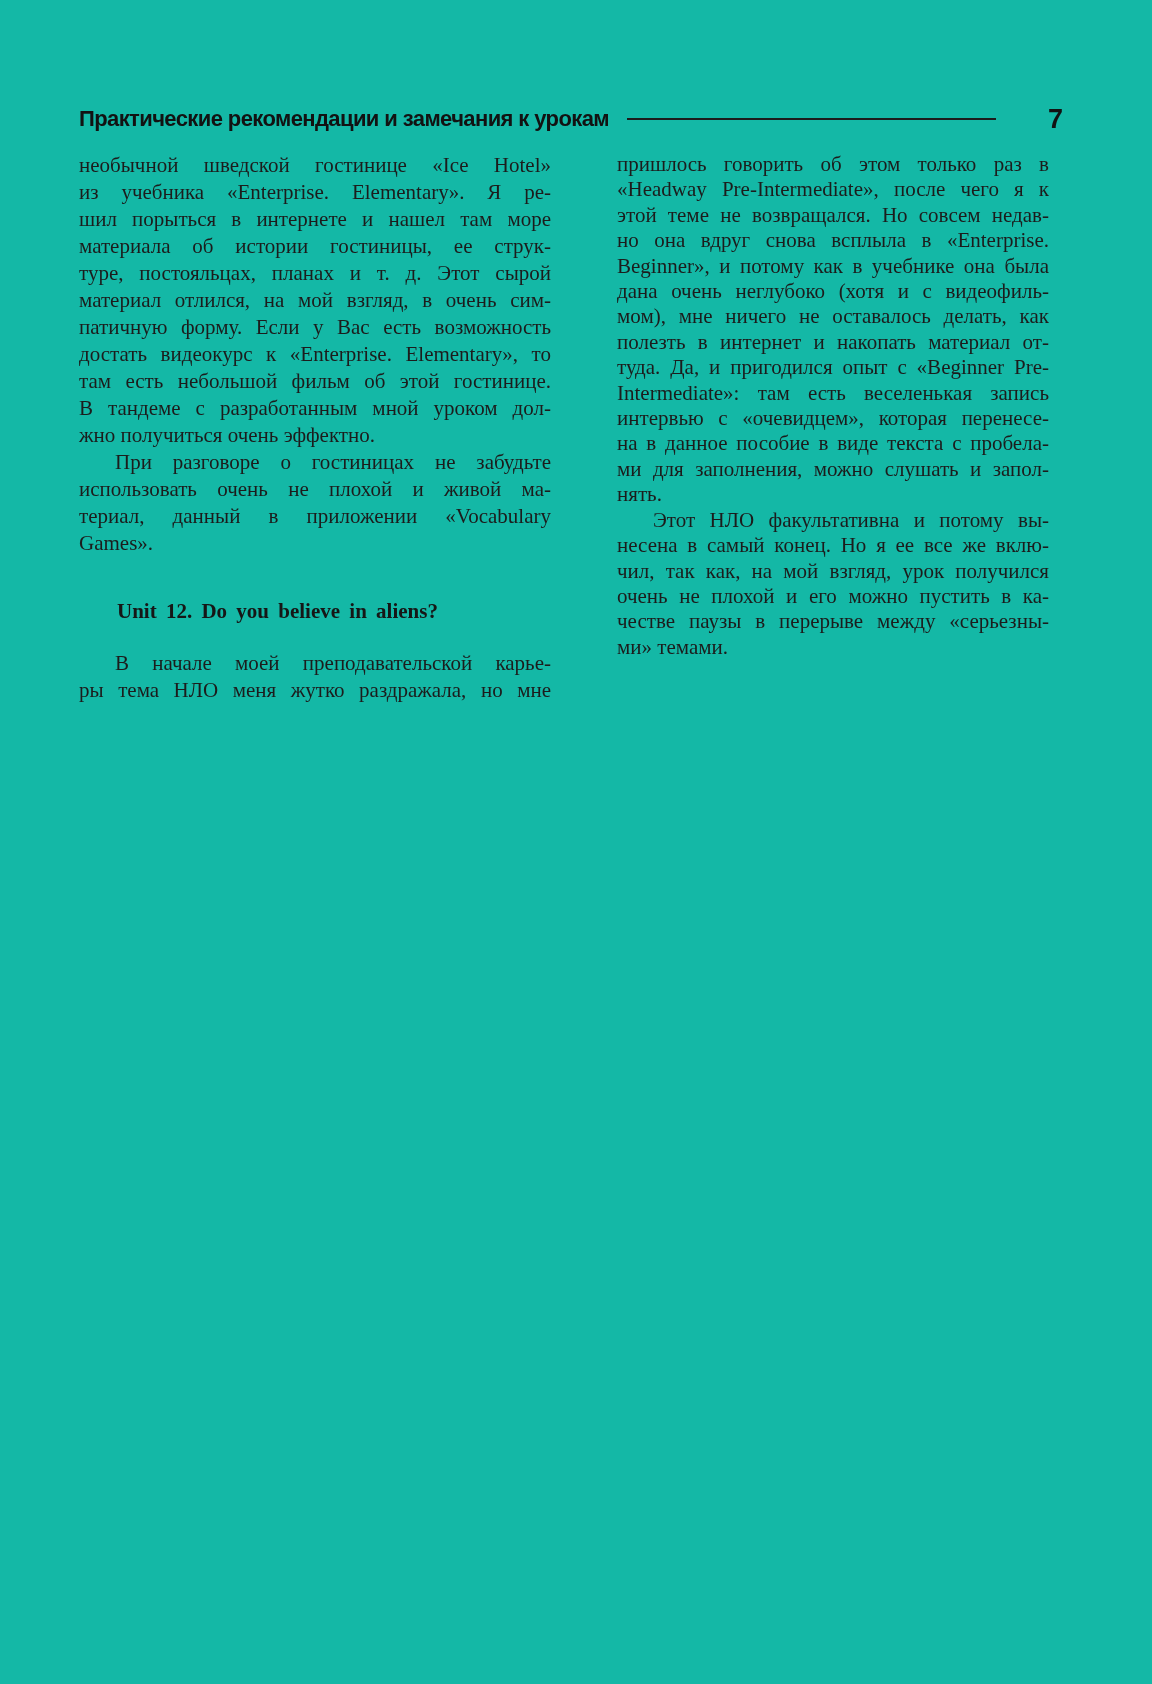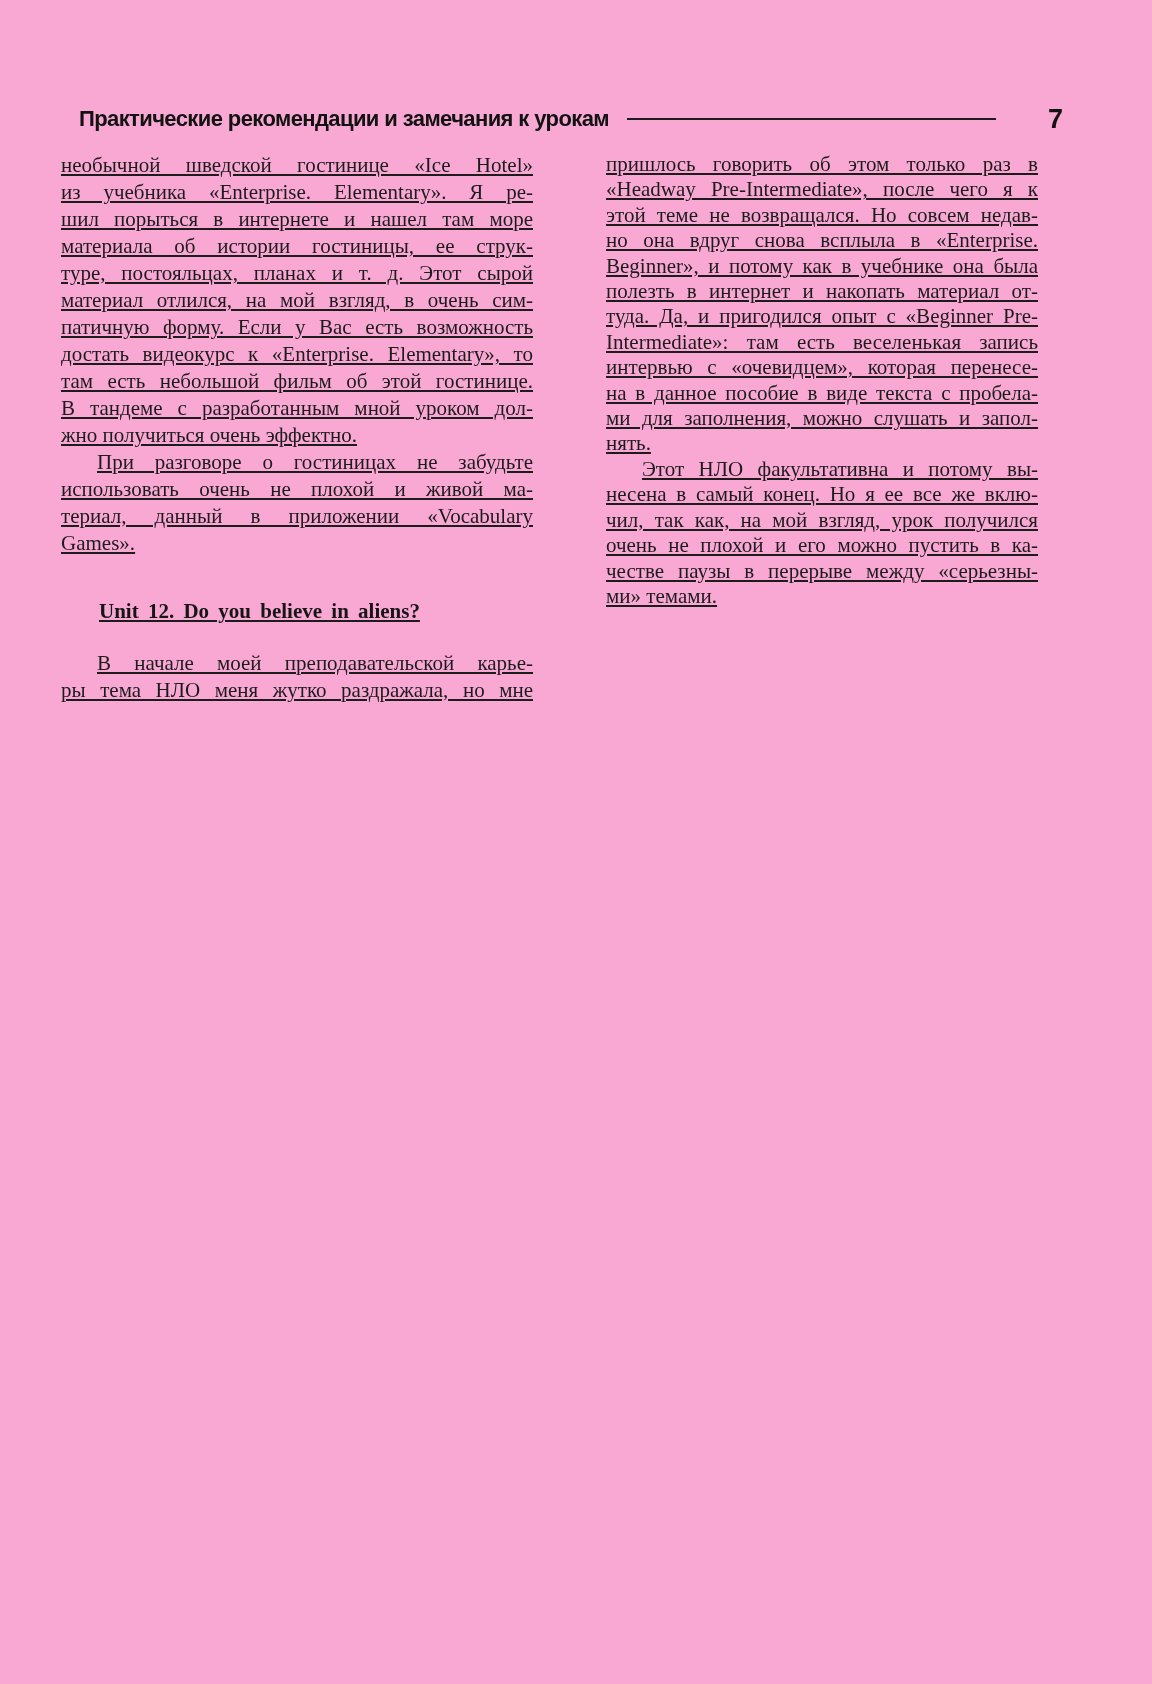--- a/index.html
+++ b/index.html
@@ -4,21 +4,21 @@
 <style>
   html, body {
     margin: 0;
     padding: 0;
     background: #ffffff;
   }
   .page {
     position: relative;
     width: 1152px;
     height: 1684px;
-    background: #f9a8d4;
+    background: #14b8a6;
     overflow: hidden;
     font-family: "Liberation Serif", serif;
     color: #1c1c1c;
   }
   
   .running-head {
     position: absolute;
     left: 79px;
     top: 101px;
     width: 983px;
@@ -44,24 +44,23 @@
     font-family: "Liberation Sans", sans-serif;
     font-weight: bold;
     font-size: 27px;
     letter-spacing: -1px;
     color: #121212;
   }
   
   .columns {
     position: absolute;
     top: 152px;
-    left: 61px;
+    left: 79px;
     display: flex;
-    gap: 33px;
-    text-decoration: underline;
+    gap: 26px;
   }
   .column {
     width: 472px;
     font-size: 21px;
   }
   .column-left  .line { line-height: 27px; }
   .column-left  .unit-heading { line-height: 27px; margin-top: 41px; }
   .column-right .line { line-height: 25.4px; margin-left: 40px; }
   .paragraph { margin: 0; }
   .line {
@@ -118,20 +117,22 @@
           <div class="line">ры тема НЛО меня жутко раздражала, но мне</div>
         </div>
       </div>
     <div class="column column-right">
         <div class="paragraph">
           <div class="line">пришлось говорить об этом только раз в</div>
           <div class="line">«Headway Pre-Intermediate», после чего я к</div>
           <div class="line">этой теме не возвращался. Но совсем недав-</div>
           <div class="line">но она вдруг снова всплыла в «Enterprise.</div>
           <div class="line">Beginner», и потому как в учебнике она была</div>
+          <div class="line">дана очень неглубоко (хотя и с видеофиль-</div>
+          <div class="line">мом), мне ничего не оставалось делать, как</div>
           <div class="line">полезть в интернет и накопать материал от-</div>
           <div class="line">туда. Да, и пригодился опыт с «Beginner Pre-</div>
           <div class="line">Intermediate»: там есть веселенькая запись</div>
           <div class="line">интервью с «очевидцем», которая перенесе-</div>
           <div class="line">на в данное пособие в виде текста с пробела-</div>
           <div class="line">ми для заполнения, можно слушать и запол-</div>
           <div class="line end">нять.</div>
         </div>
         <div class="paragraph">
           <div class="line indent">Этот НЛО факультативна и потому вы-</div>

